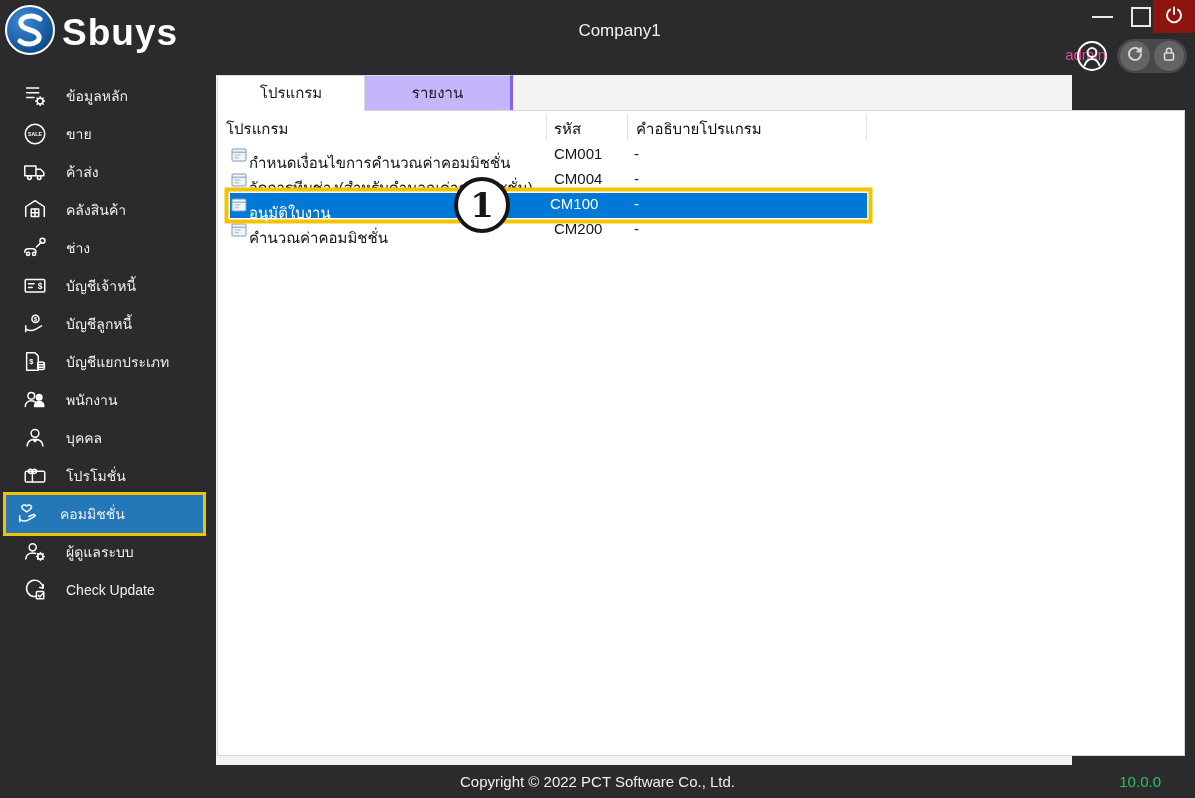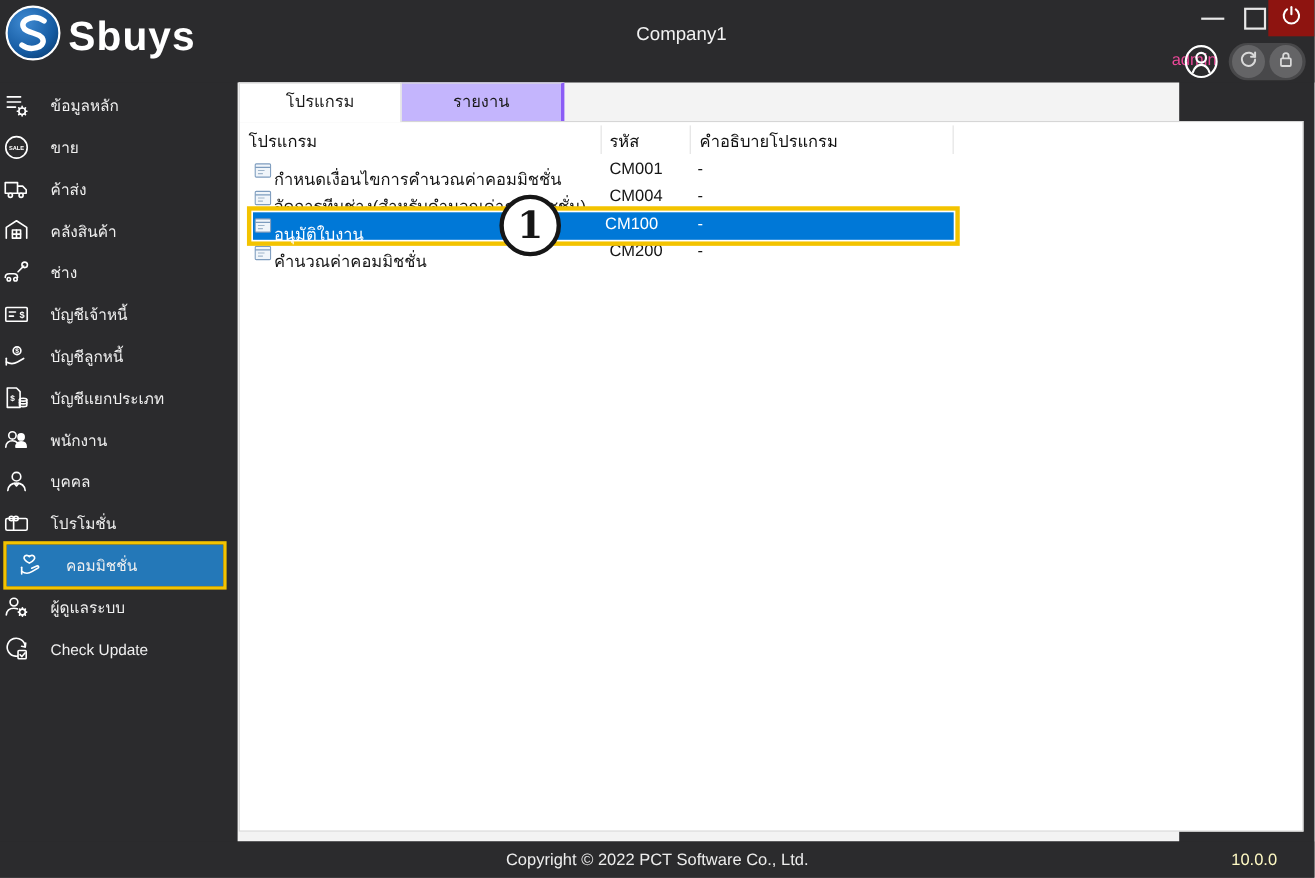--- a/index.html
+++ b/index.html
@@ -19,21 +19,21 @@
   .btn-power{position:absolute;left:1153px;top:0;width:42px;height:33px;background:#8e1410;display:flex;align-items:center;justify-content:center;}
   .user-label{position:absolute;right:133px;top:46px;color:#ec4899;font-size:15px;}
   .avatar{position:absolute;left:1076px;top:40px;width:32px;height:32px;}
   .pill{position:absolute;left:1117px;top:39px;width:70px;height:34px;border-radius:17px;background:#48484a;}
   .pill-btn{position:absolute;top:41px;width:30px;height:30px;border-radius:50%;background:#646466;display:flex;align-items:center;justify-content:center;}
   .pill-btn.refresh{left:1120px;}
   .pill-btn.lock{left:1154px;}
 
   
   .sidebar{position:absolute;left:0;top:75px;width:216px;height:690px;background:#2b2b2d;padding-top:2px;box-sizing:border-box;}
-  .side-item{height:38px;display:flex;align-items:center;padding-left:1px;gap:17px;cursor:pointer;}
+  .side-item{height:38px;display:flex;align-items:center;padding-left:1px;gap:17px;cursor:pointer;margin-left:20px;}
   .side-item .slabel{color:#f0f0f0;font-size:14px;white-space:nowrap;}
   .side-item .sicon{width:28px;height:28px;display:flex;align-items:center;justify-content:center;flex:none;}
   .sicon svg{stroke:#fff;fill:none;stroke-width:1.6;stroke-linecap:round;stroke-linejoin:round;}
   .side-item.selected{background:#2478b8;outline:3px solid #f3c300;margin:0 13px 0 6px;padding-left:9px;}
 
   
   .content{position:absolute;left:216px;top:75px;width:856px;height:690px;background:#f3f3f3;}
   .tabbar{position:absolute;left:1px;top:0;height:35px;display:flex;}
   .tab{width:148px;height:35px;box-sizing:border-box;text-align:center;line-height:34px;font-size:15px;color:#1a1a1a;cursor:pointer;}
   .tab.active{background:#fff;border:1px solid #d9d9d9;border-bottom:none;height:36px;position:relative;z-index:2;}
@@ -61,21 +61,21 @@
   .trow.selected .c-desc{left:404px;}
 
   .step-badge{position:absolute;left:238px;top:102px;width:56px;height:56px;border-radius:50%;
               background:#fff;border:4px solid #161616;box-sizing:border-box;z-index:10;
               display:flex;align-items:center;justify-content:center;
               font-family:"DejaVu Serif","Liberation Serif",serif;font-weight:bold;font-size:34px;color:#161616;}
 
   
   .footer{position:absolute;left:0;top:765px;width:1195px;height:33px;background:#2b2b2d;}
   .copyright{position:absolute;left:0;top:8px;width:100%;text-align:center;color:#ededed;font-size:15px;}
-  .version{position:absolute;right:34px;top:8px;color:#fef9c3;font-size:15px;}
+  .version{position:absolute;right:34px;top:8px;color:#22c55e;font-size:15px;}
 </style>
 </head>
 <body>
 
 <div class="titlebar">
   <div class="logo-circle">
     <svg width="52" height="52" viewBox="0 0 52 52">
       <defs>
           <radialGradient id="lg" cx="35%" cy="30%" r="80%">
         <stop offset="0%" stop-color="#3f8ad2"></stop>

